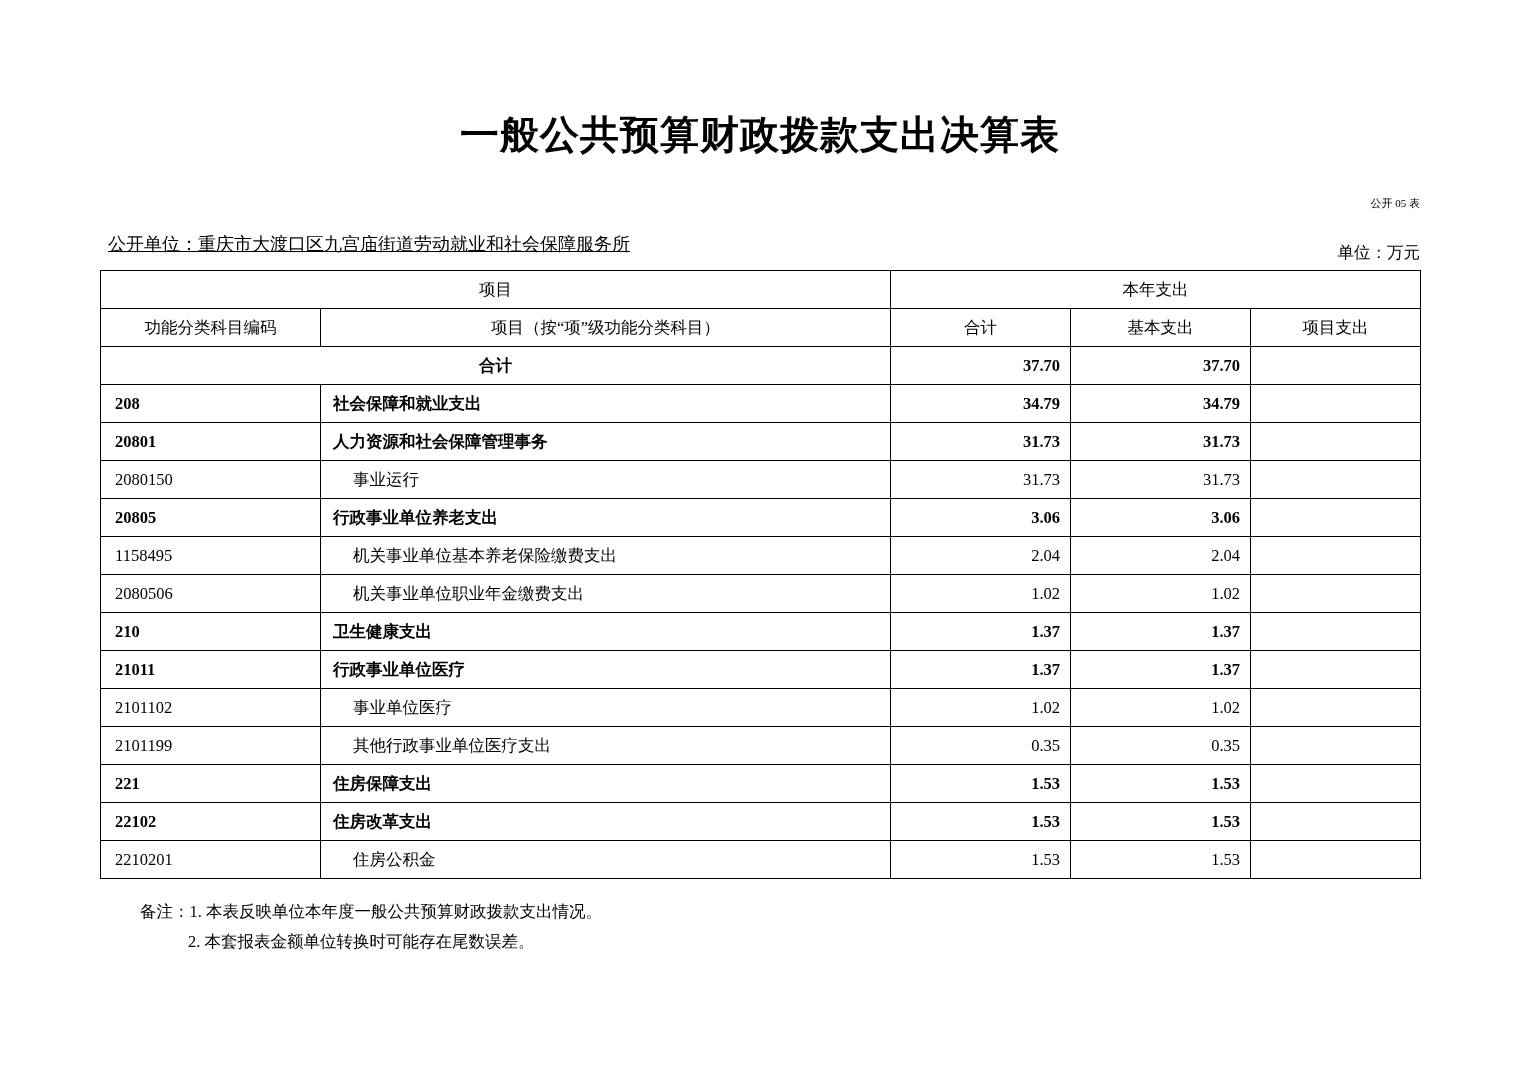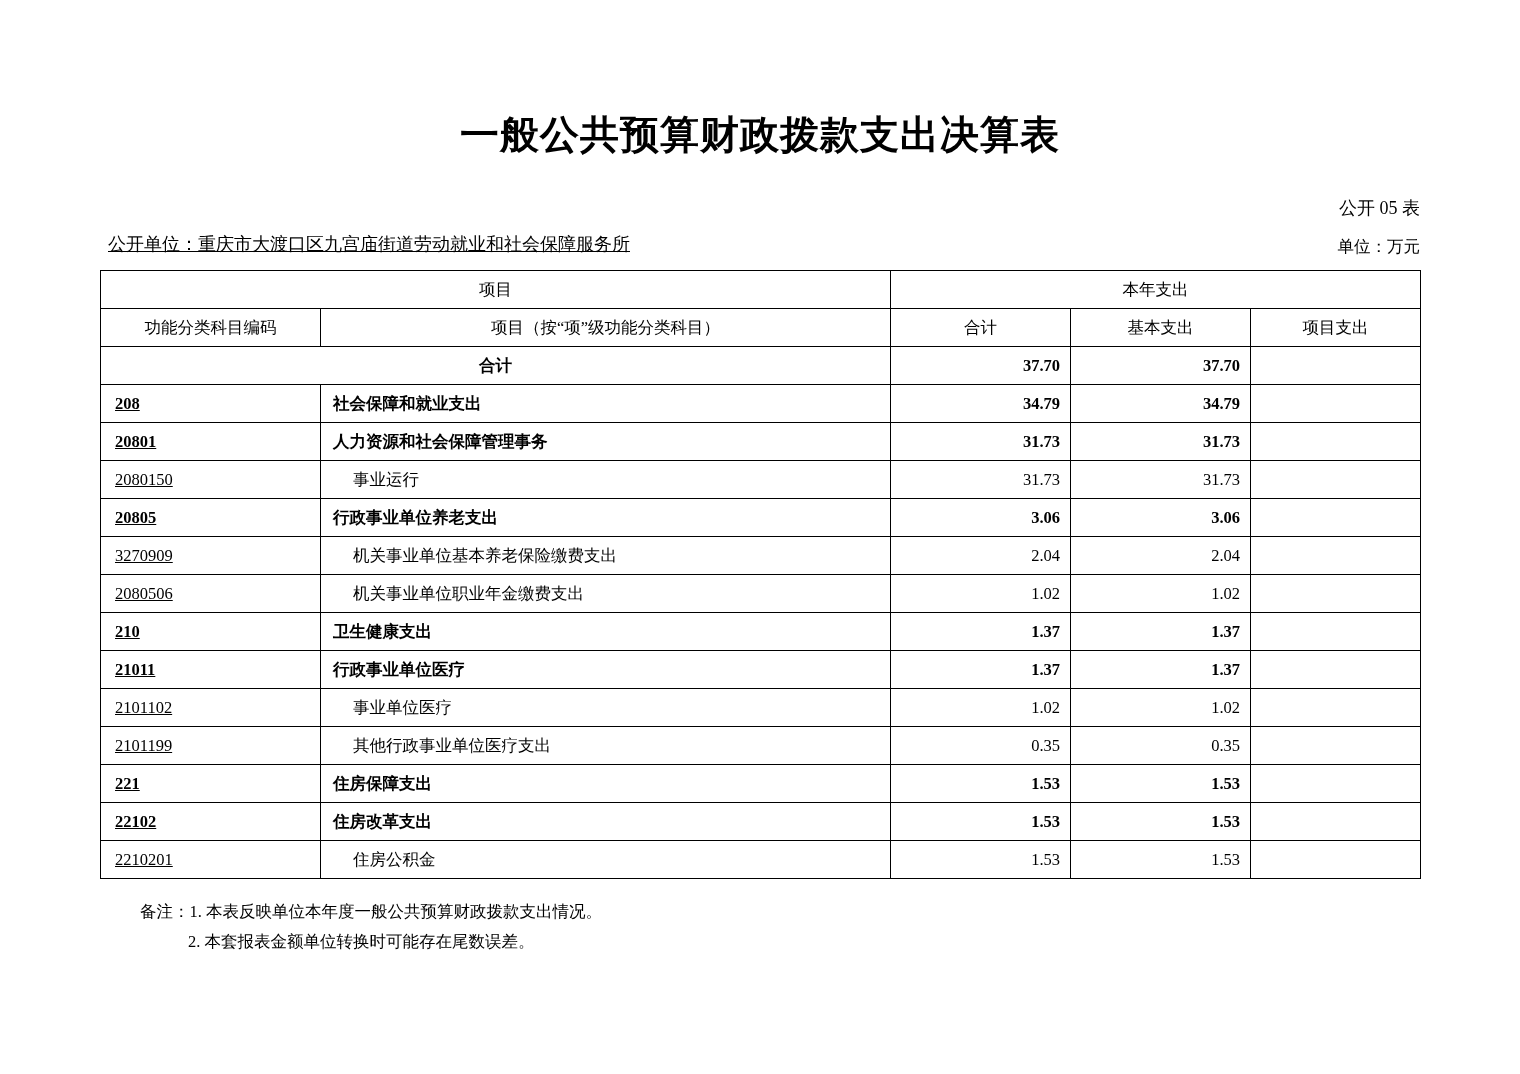--- a/index.html
+++ b/index.html
@@ -31,38 +31,38 @@
     font-family: "DejaVu Serif", "Liberation Serif", serif;
   }
   .meta-row {
     position: relative;
     height: 22px;
   }
   .meta-right-top {
     position: absolute;
     right: 0;
     top: 0;
-    font-size: 18px;
+    font-size: 11px;
   }
   .meta-line {
     position: relative;
     margin-top: 14px;
     height: 26px;
   }
   .meta-left {
     position: absolute;
     left: 8px;
     top: 0;
     font-size: 18px;
     text-decoration: underline;
   }
   .meta-right {
     position: absolute;
     right: 0;
-    top: 4px;
+    top: 10px;
     font-size: 16.5px;
   }
   table.decl {
     border-collapse: collapse;
     width: 1320px;
     margin-top: 12px;
     table-layout: fixed;
   }
   table.decl td, table.decl th {
     border: 1px solid #000000;
@@ -78,21 +78,20 @@
     font-size: 17px;
   }
   .col-code { width: 220px; }
   .col-name { width: 570px; }
   .col-sum  { width: 180px; }
   .col-base { width: 180px; }
   .col-proj { width: 170px; }
 
   td.code {
     text-align: center;
-    text-decoration: underline;
   }
   td.name {
     text-align: left;
   }
   td.num {
     text-align: right;
     padding-right: 18px;
   }
   tr.level-top td { font-weight: bold; }
   tr.level-top td.code { text-align: left; padding-left: 14px; }
@@ -178,21 +177,21 @@
           <td class="num"></td>
         </tr>
         <tr class="level-top">
           <td class="code">20805</td>
           <td class="name">行政事业单位养老支出</td>
           <td class="num">3.06</td>
           <td class="num">3.06</td>
           <td class="num"></td>
         </tr>
         <tr class="level-sub">
-          <td class="code">3270909</td>
+          <td class="code">1158495</td>
           <td class="name">机关事业单位基本养老保险缴费支出</td>
           <td class="num">2.04</td>
           <td class="num">2.04</td>
           <td class="num"></td>
         </tr>
         <tr class="level-sub">
           <td class="code">2080506</td>
           <td class="name">机关事业单位职业年金缴费支出</td>
           <td class="num">1.02</td>
           <td class="num">1.02</td>

